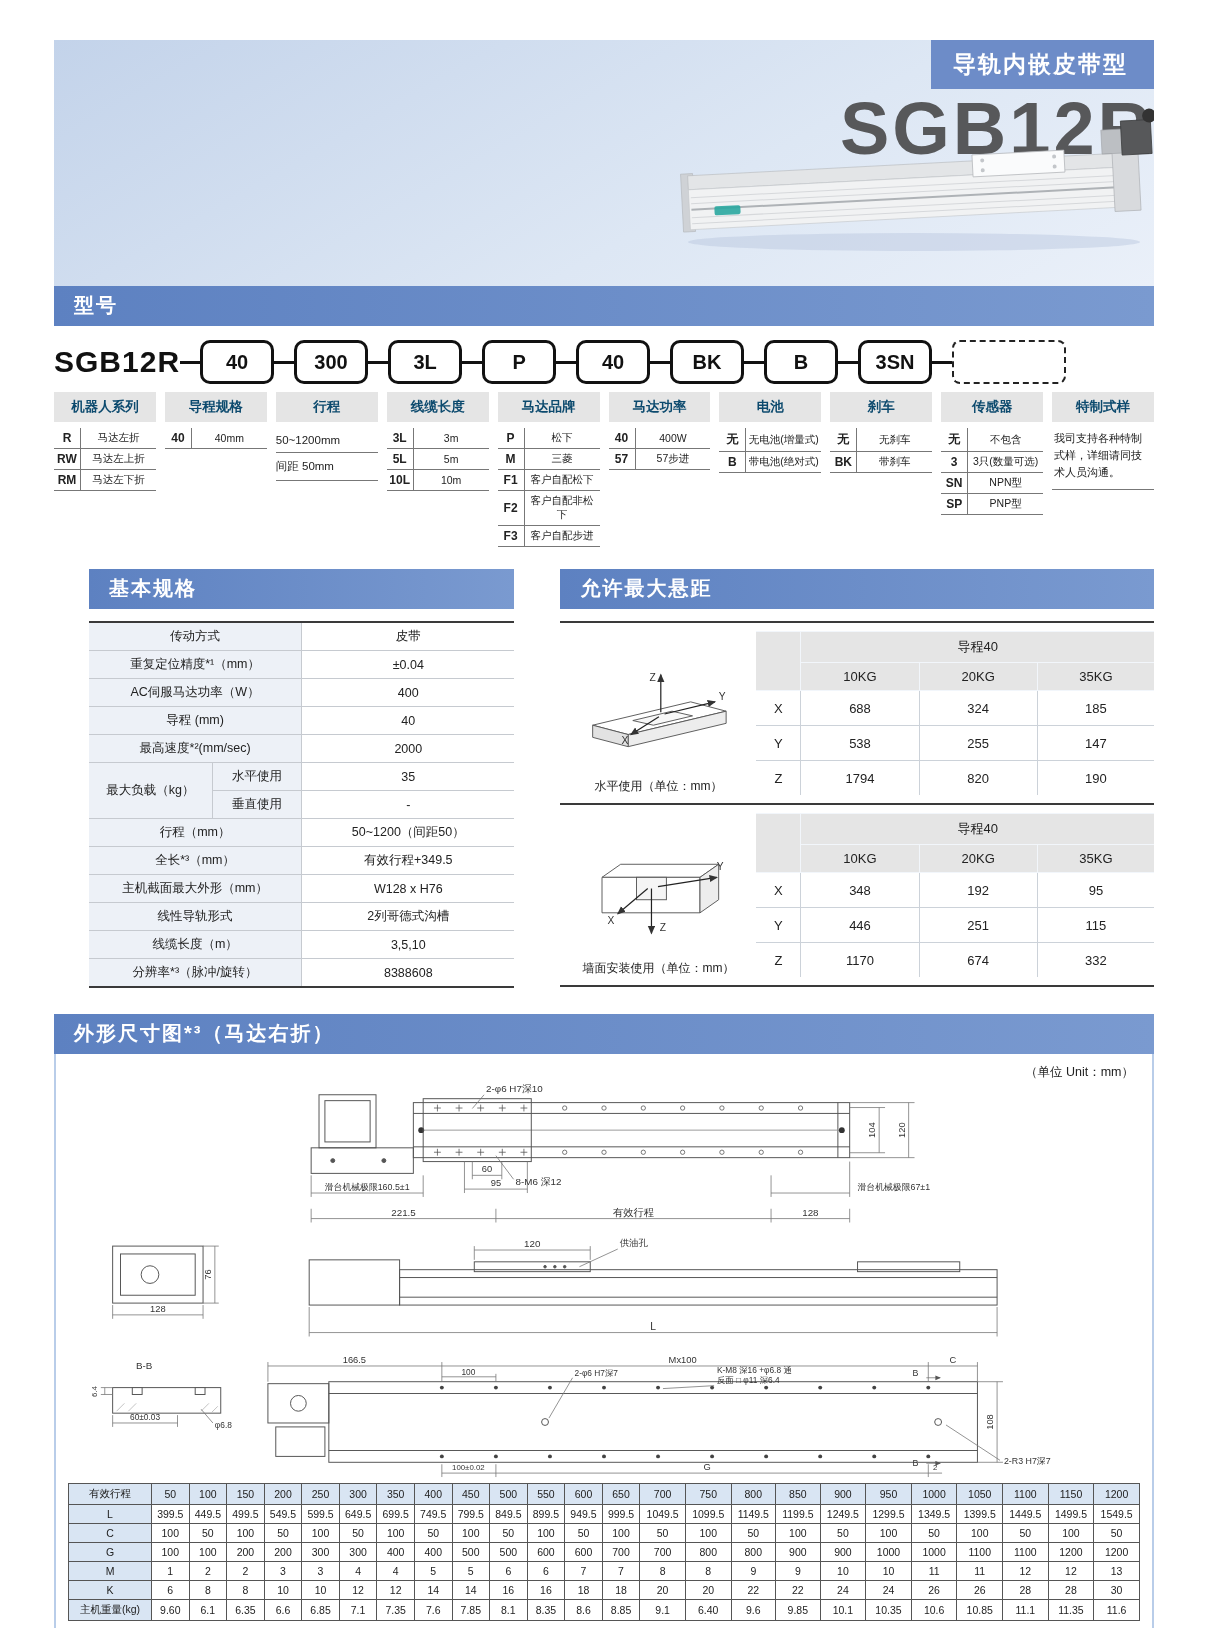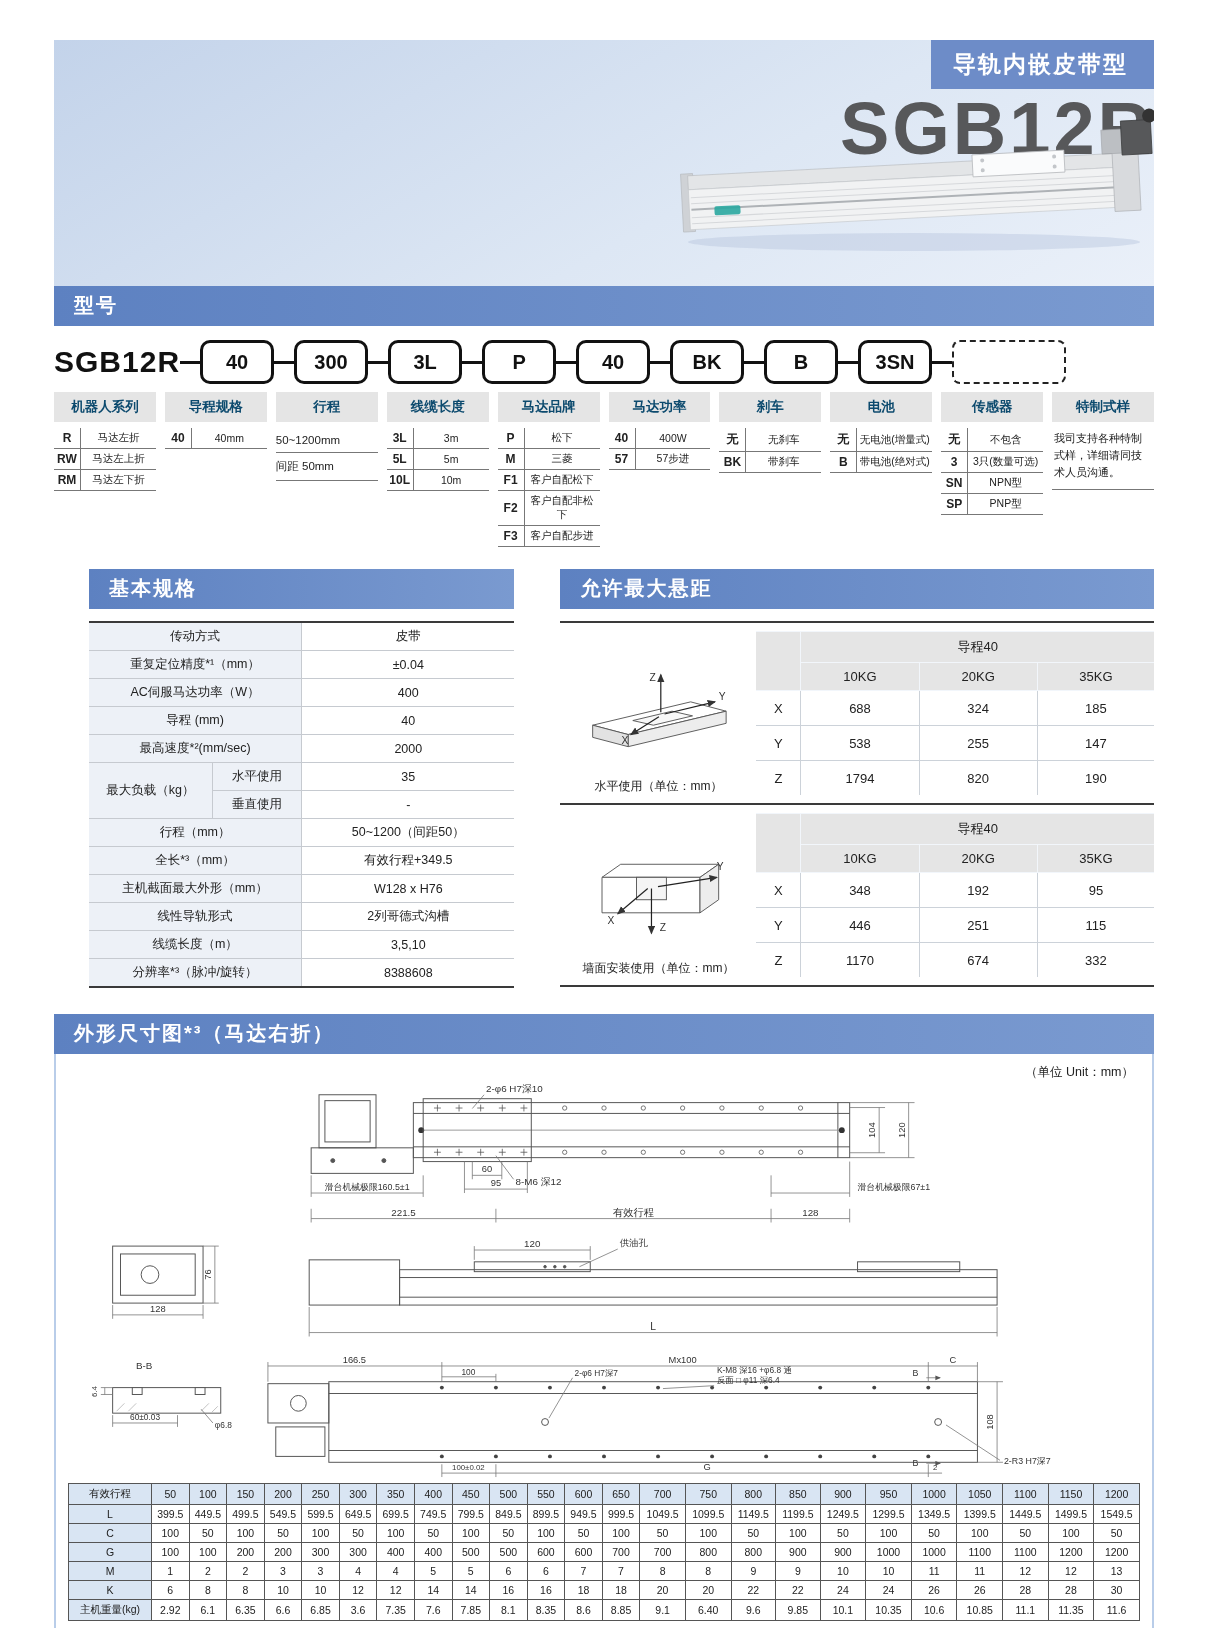--- a/index.html
+++ b/index.html
@@ -223,45 +223,45 @@
               <td class="desc">400W</td>
             </tr>
             <tr>
               <td class="code">57</td>
               <td class="desc">57步进</td>
             </tr>
           </tbody>
         </table>
       </div>
       <div class="mcol">
+        <div class="mcol-head">电池</div>
+        <table class="mcol-table">
+          <tbody>
+            <tr>
+              <td class="code">无</td>
+              <td class="desc">无电池(增量式)</td>
+            </tr>
+            <tr>
+              <td class="code">B</td>
+              <td class="desc">带电池(绝对式)</td>
+            </tr>
+          </tbody>
+        </table>
+      </div>
+      <div class="mcol">
         <div class="mcol-head">刹车</div>
         <table class="mcol-table">
           <tbody>
             <tr>
               <td class="code">无</td>
               <td class="desc">无刹车</td>
             </tr>
             <tr>
               <td class="code">BK</td>
               <td class="desc">带刹车</td>
-            </tr>
-          </tbody>
-        </table>
-      </div>
-      <div class="mcol">
-        <div class="mcol-head">电池</div>
-        <table class="mcol-table">
-          <tbody>
-            <tr>
-              <td class="code">无</td>
-              <td class="desc">无电池(增量式)</td>
-            </tr>
-            <tr>
-              <td class="code">B</td>
-              <td class="desc">带电池(绝对式)</td>
             </tr>
           </tbody>
         </table>
       </div>
       <div class="mcol">
         <div class="mcol-head">传感器</div>
         <table class="mcol-table">
           <tbody>
             <tr>
               <td class="code">无</td>
@@ -804,26 +804,26 @@
               <td>24</td>
               <td>24</td>
               <td>26</td>
               <td>26</td>
               <td>28</td>
               <td>28</td>
               <td>30</td>
             </tr>
             <tr>
               <th class="rowlab">主机重量(kg)</th>
-              <td>2.92</td>
+              <td>9.60</td>
               <td>6.1</td>
               <td>6.35</td>
               <td>6.6</td>
               <td>6.85</td>
-              <td>3.6</td>
+              <td>7.1</td>
               <td>7.35</td>
               <td>7.6</td>
               <td>7.85</td>
               <td>8.1</td>
               <td>8.35</td>
               <td>8.6</td>
               <td>8.85</td>
               <td>9.1</td>
               <td>6.40</td>
               <td>9.6</td>

